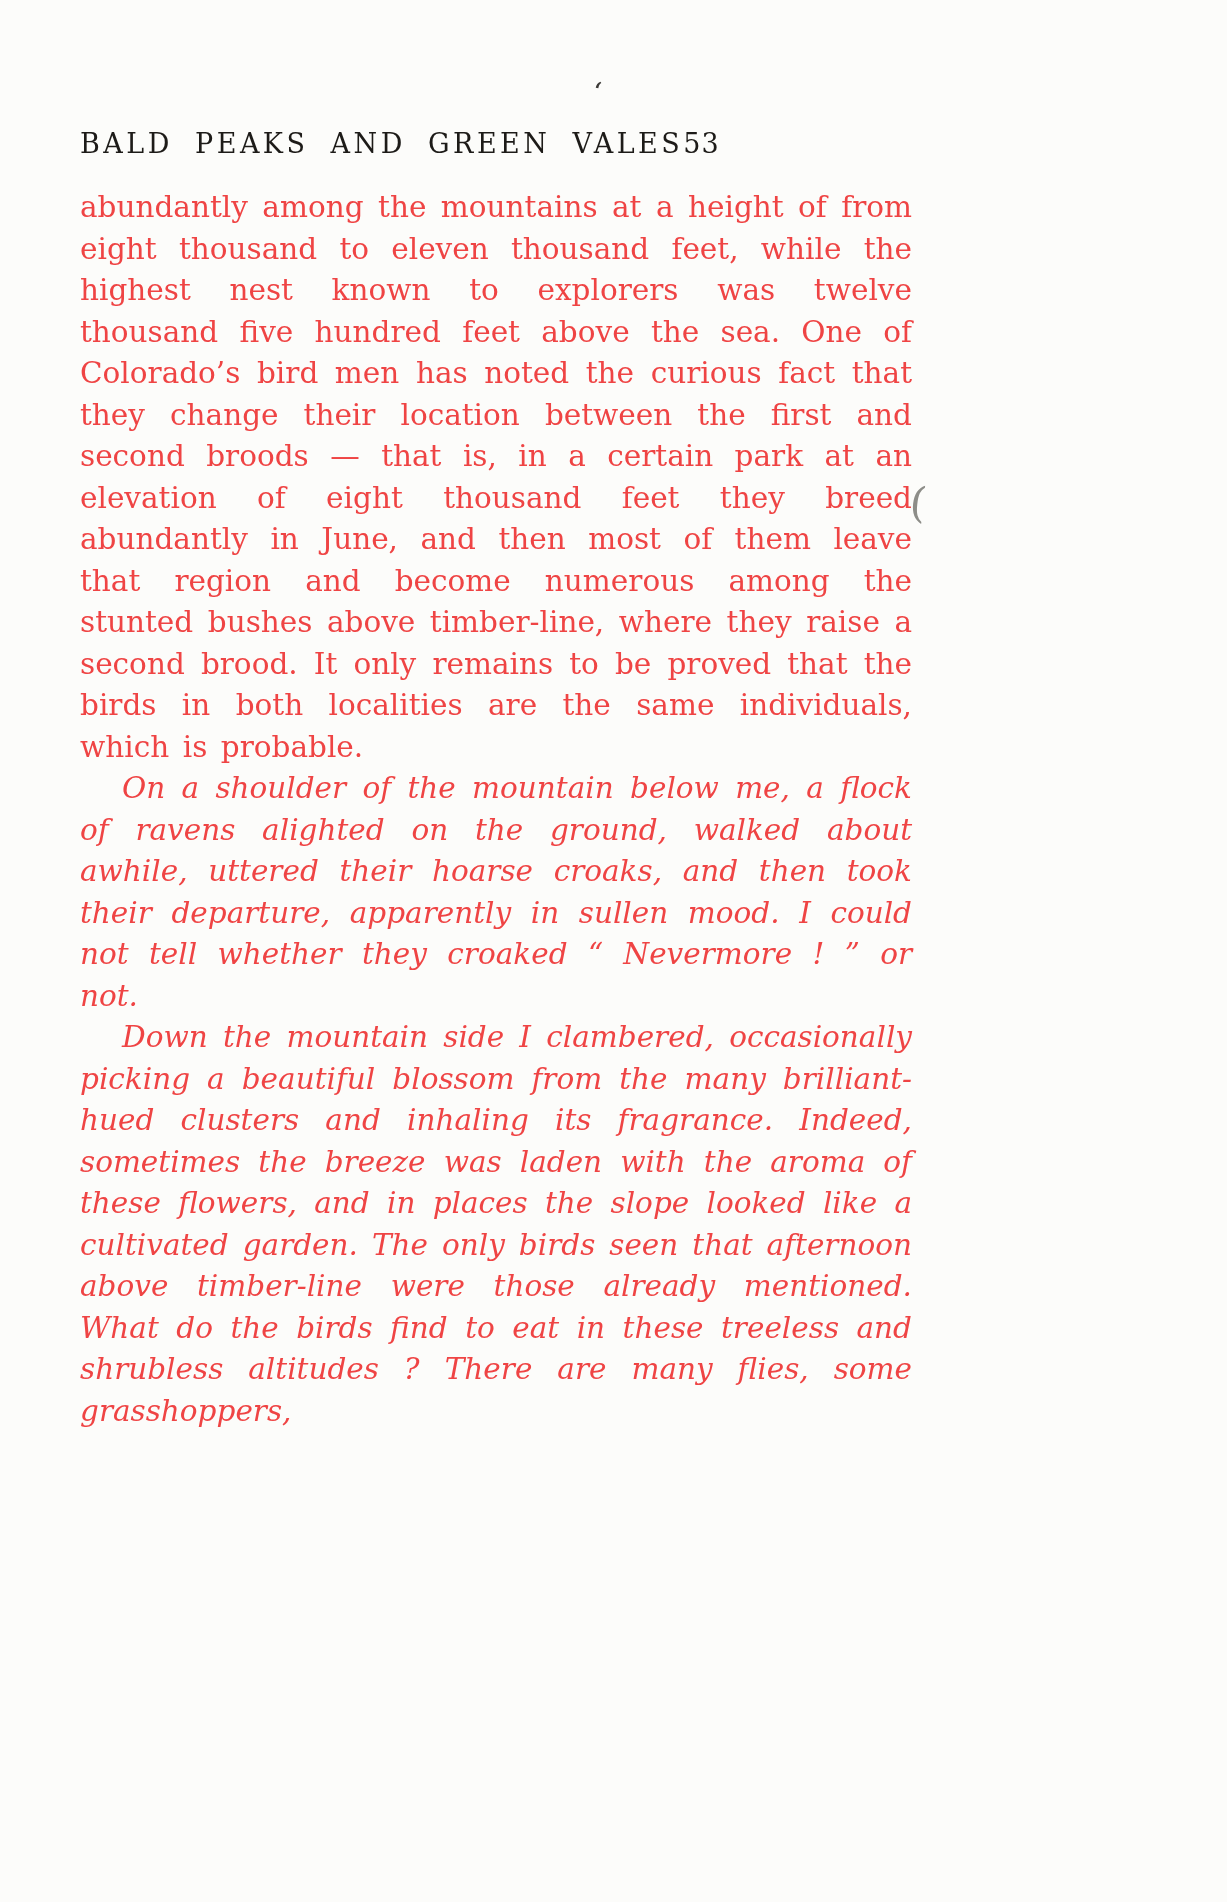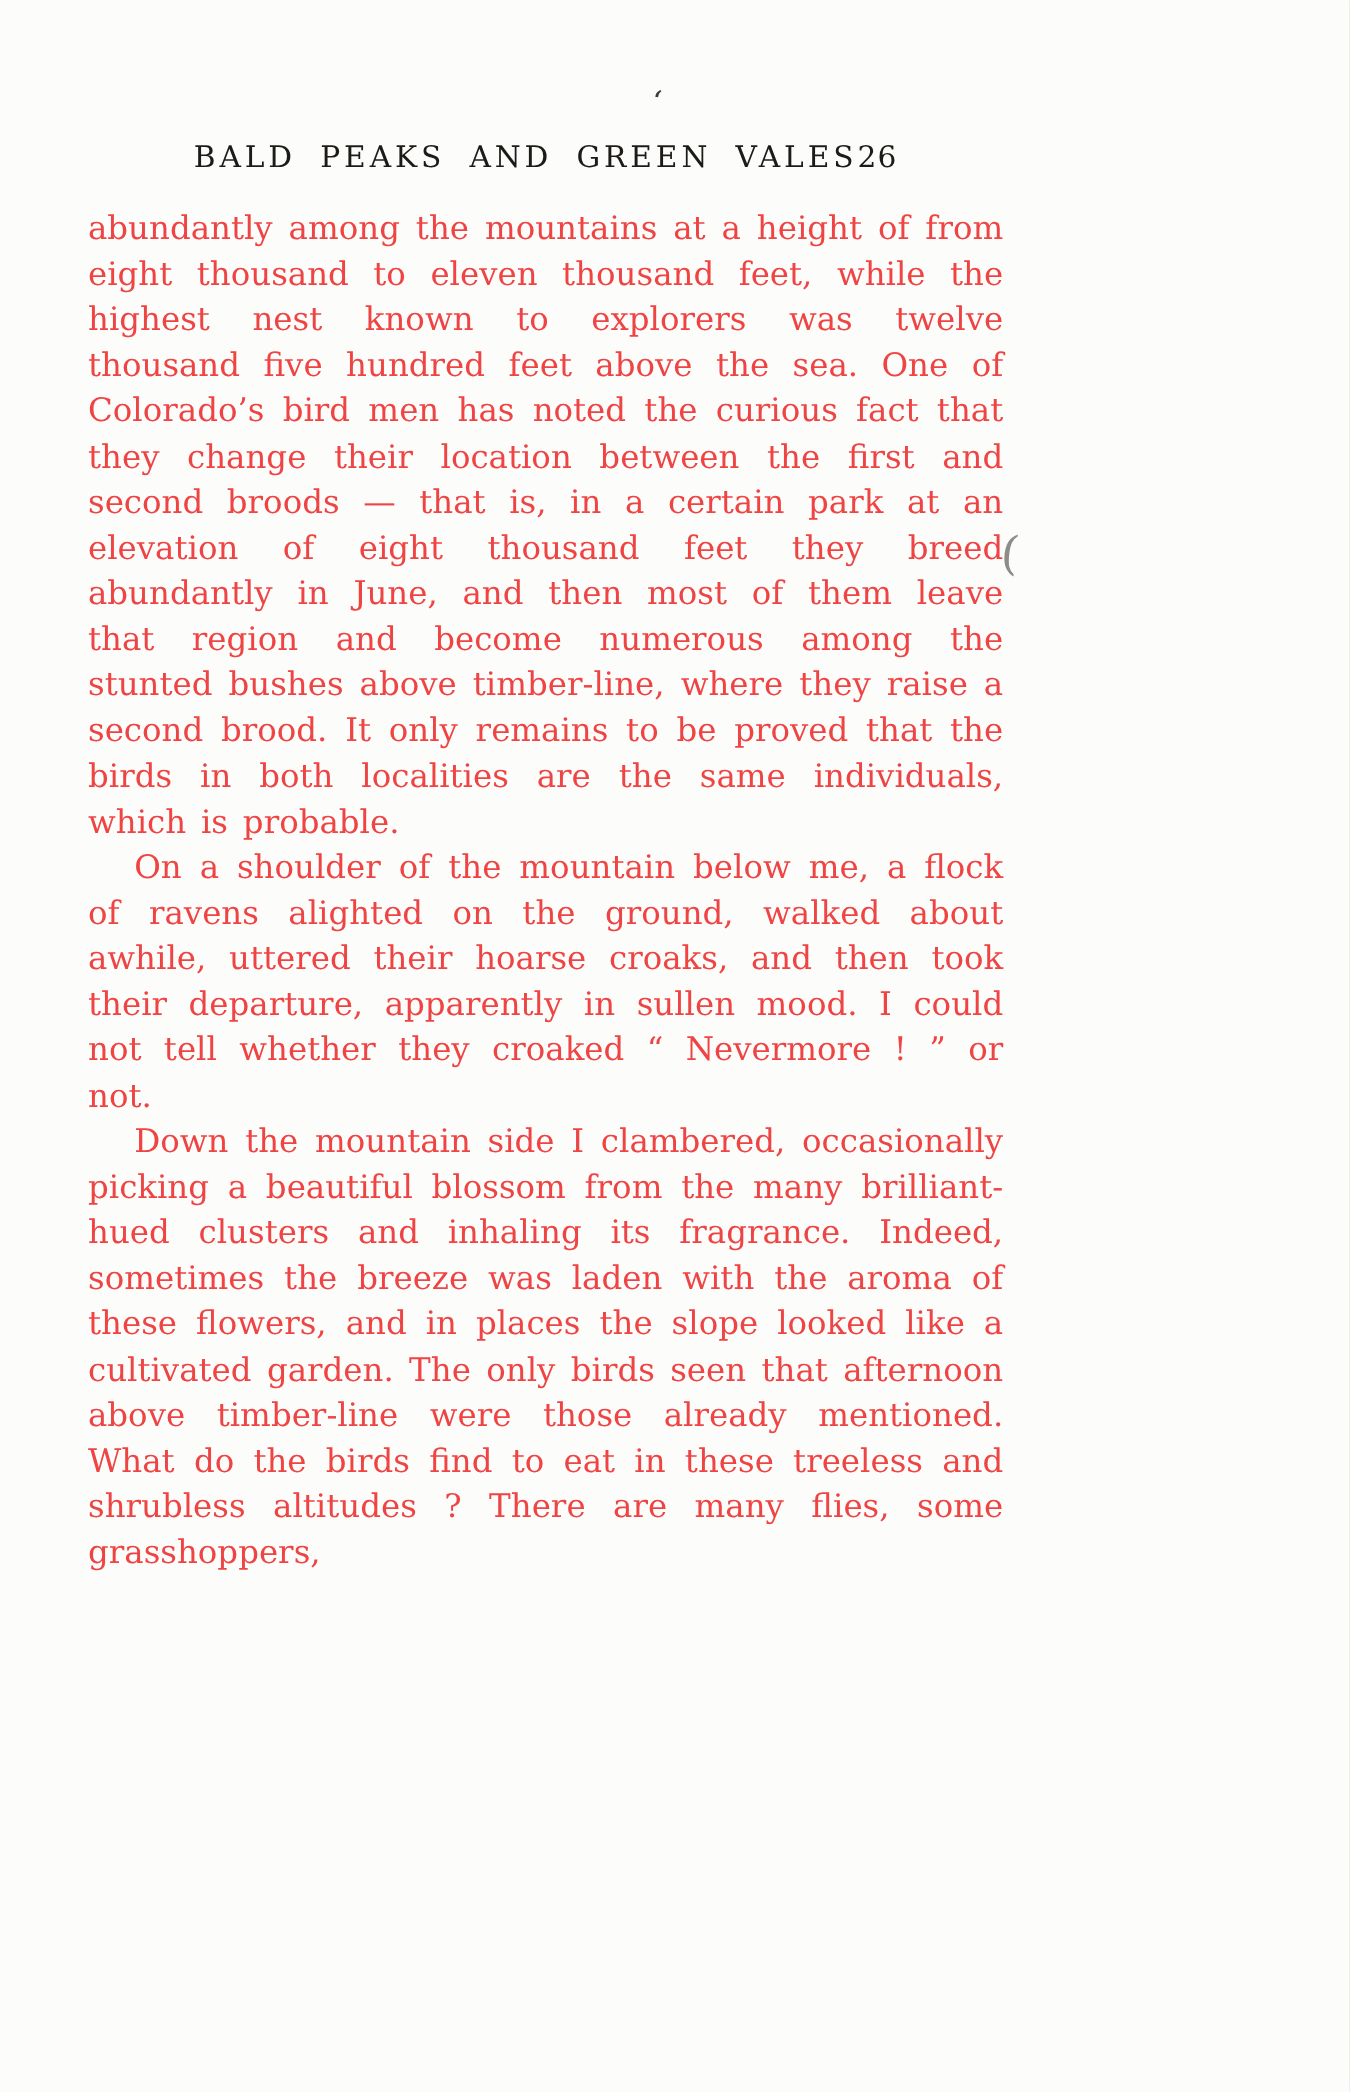--- a/index.html
+++ b/index.html
@@ -19,21 +19,21 @@
     box-shadow: 0 0 8px rgba(0,0,0,0.15);
   }
   .text-block {
     position: absolute;
     left: 80px;
     top: 128px;
     width: 832px;
   }
   .running-header {
     display: flex;
-    justify-content: center;
+    justify-content: flex-start;
     align-items: baseline;
     font-size: 27px;
     letter-spacing: 3.5px;
     word-spacing: 10px;
     color: #1d1b18;
     margin-bottom: 28px;
     white-space: nowrap;
   }
   .page-number {
     letter-spacing: 1px;
@@ -42,20 +42,21 @@
     margin: 0;
     font-size: 29.5px;
     line-height: 41.5px;
     text-align: justify;
     text-align-last: left;
     word-spacing: 0.14em;
     color: #ef4444;
   }
   .para.indent {
     text-indent: 42px;
+    font-style: italic;
   }
   .artifact {
     position: absolute;
     pointer-events: none;
     color: #5a5a56;
   }
   .artifact-top {
     left: 592px;
     top: 76px;
     font-size: 28px;
@@ -77,21 +78,21 @@
 <div class="page">
 
   <span class="artifact artifact-top">ʻ</span>
 
   <span class="artifact artifact-right">(</span>
 
   <div class="text-block">
 
     <div class="running-header">
       <span class="header-title">BALD PEAKS AND GREEN VALES</span>
-      <span class="page-number">26</span>
+      <span class="page-number">53</span>
     </div>
 
     <p class="para">abundantly among the mountains at a height of from eight thousand to eleven thousand feet, while the highest nest known to explorers was twelve thousand five hundred feet above the sea. One of Colorado’s bird men has noted the curious fact that they change their location between the first and second broods — that is, in a certain park at an elevation of eight thousand feet they breed abundantly in June, and then most of them leave that region and become numerous among the stunted bushes above timber-line, where they raise a second brood. It only remains to be proved that the birds in both localities are the same individuals, which is probable.</p>
 
     <p class="para indent">On a shoulder of the mountain below me, a flock of ravens alighted on the ground, walked about awhile, uttered their hoarse croaks, and then took their departure, apparently in sullen mood. I could not tell whether they croaked “ Nevermore ! ” or not.</p>
 
     <p class="para indent">Down the mountain side I clambered, occasionally picking a beautiful blossom from the many brilliant-hued clusters and inhaling its fragrance. Indeed, sometimes the breeze was laden with the aroma of these flowers, and in places the slope looked like a cultivated garden. The only birds seen that afternoon above timber-line were those already mentioned. What do the birds find to eat in these treeless and shrubless altitudes ? There are many flies, some grasshoppers,</p>
 
   </div>
 </div>

